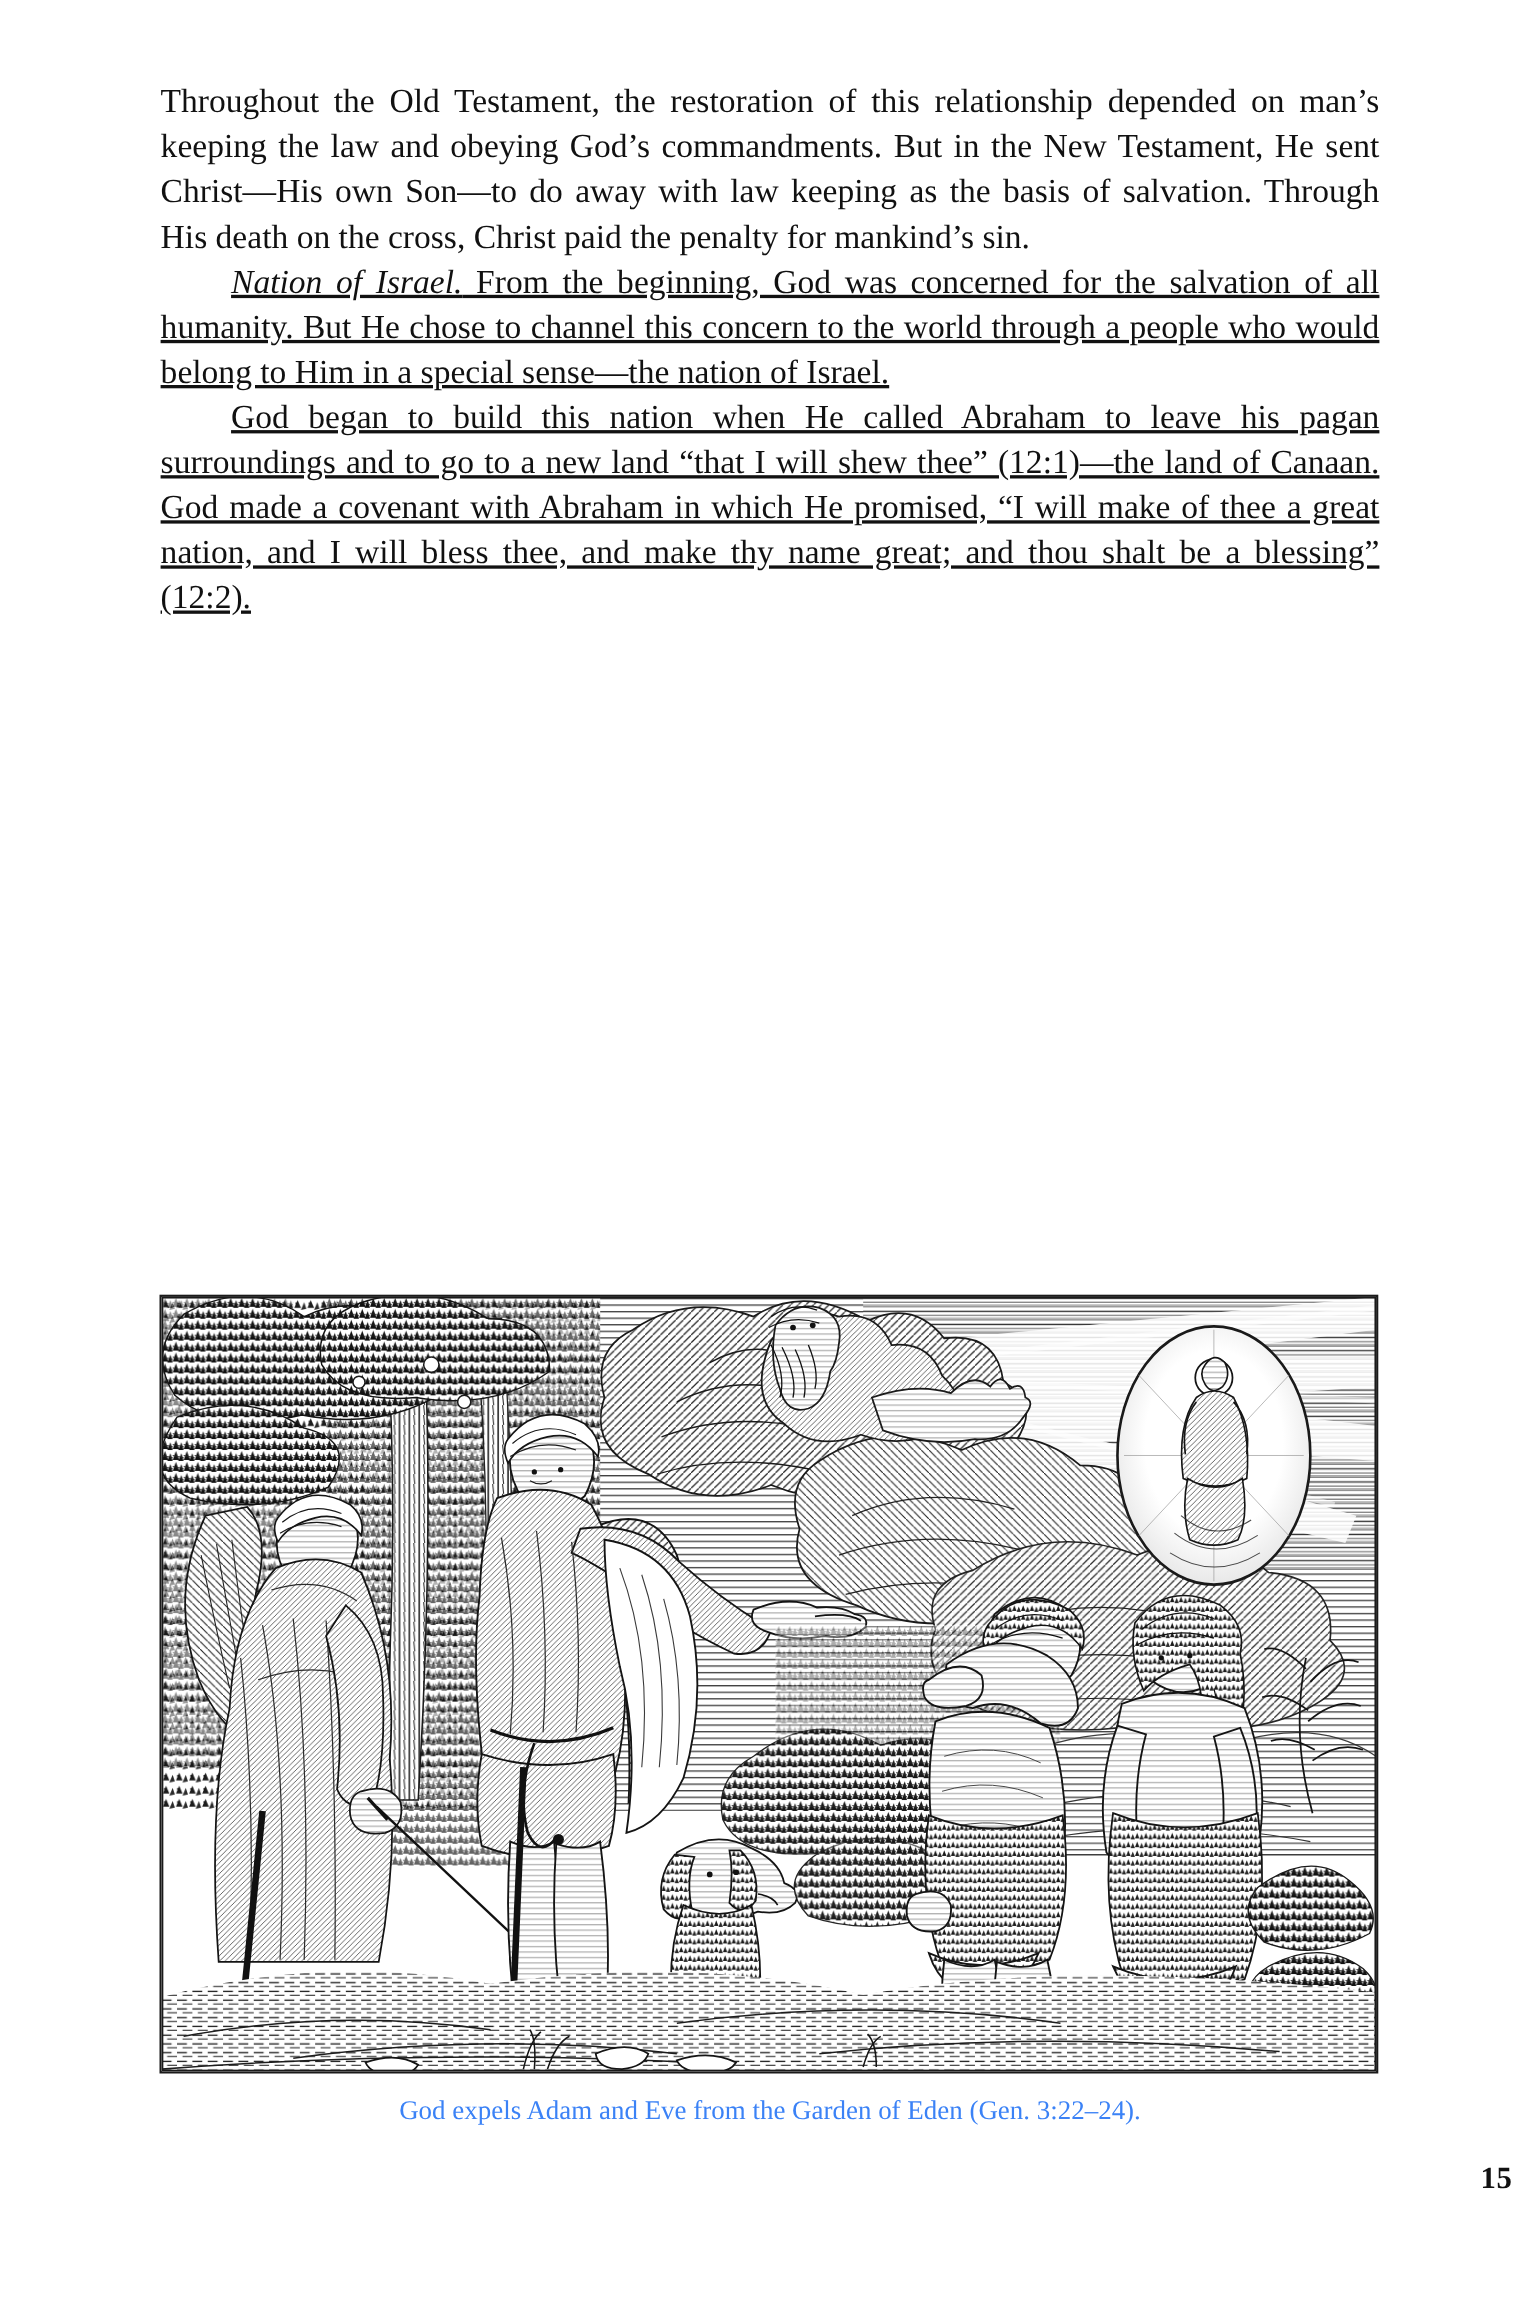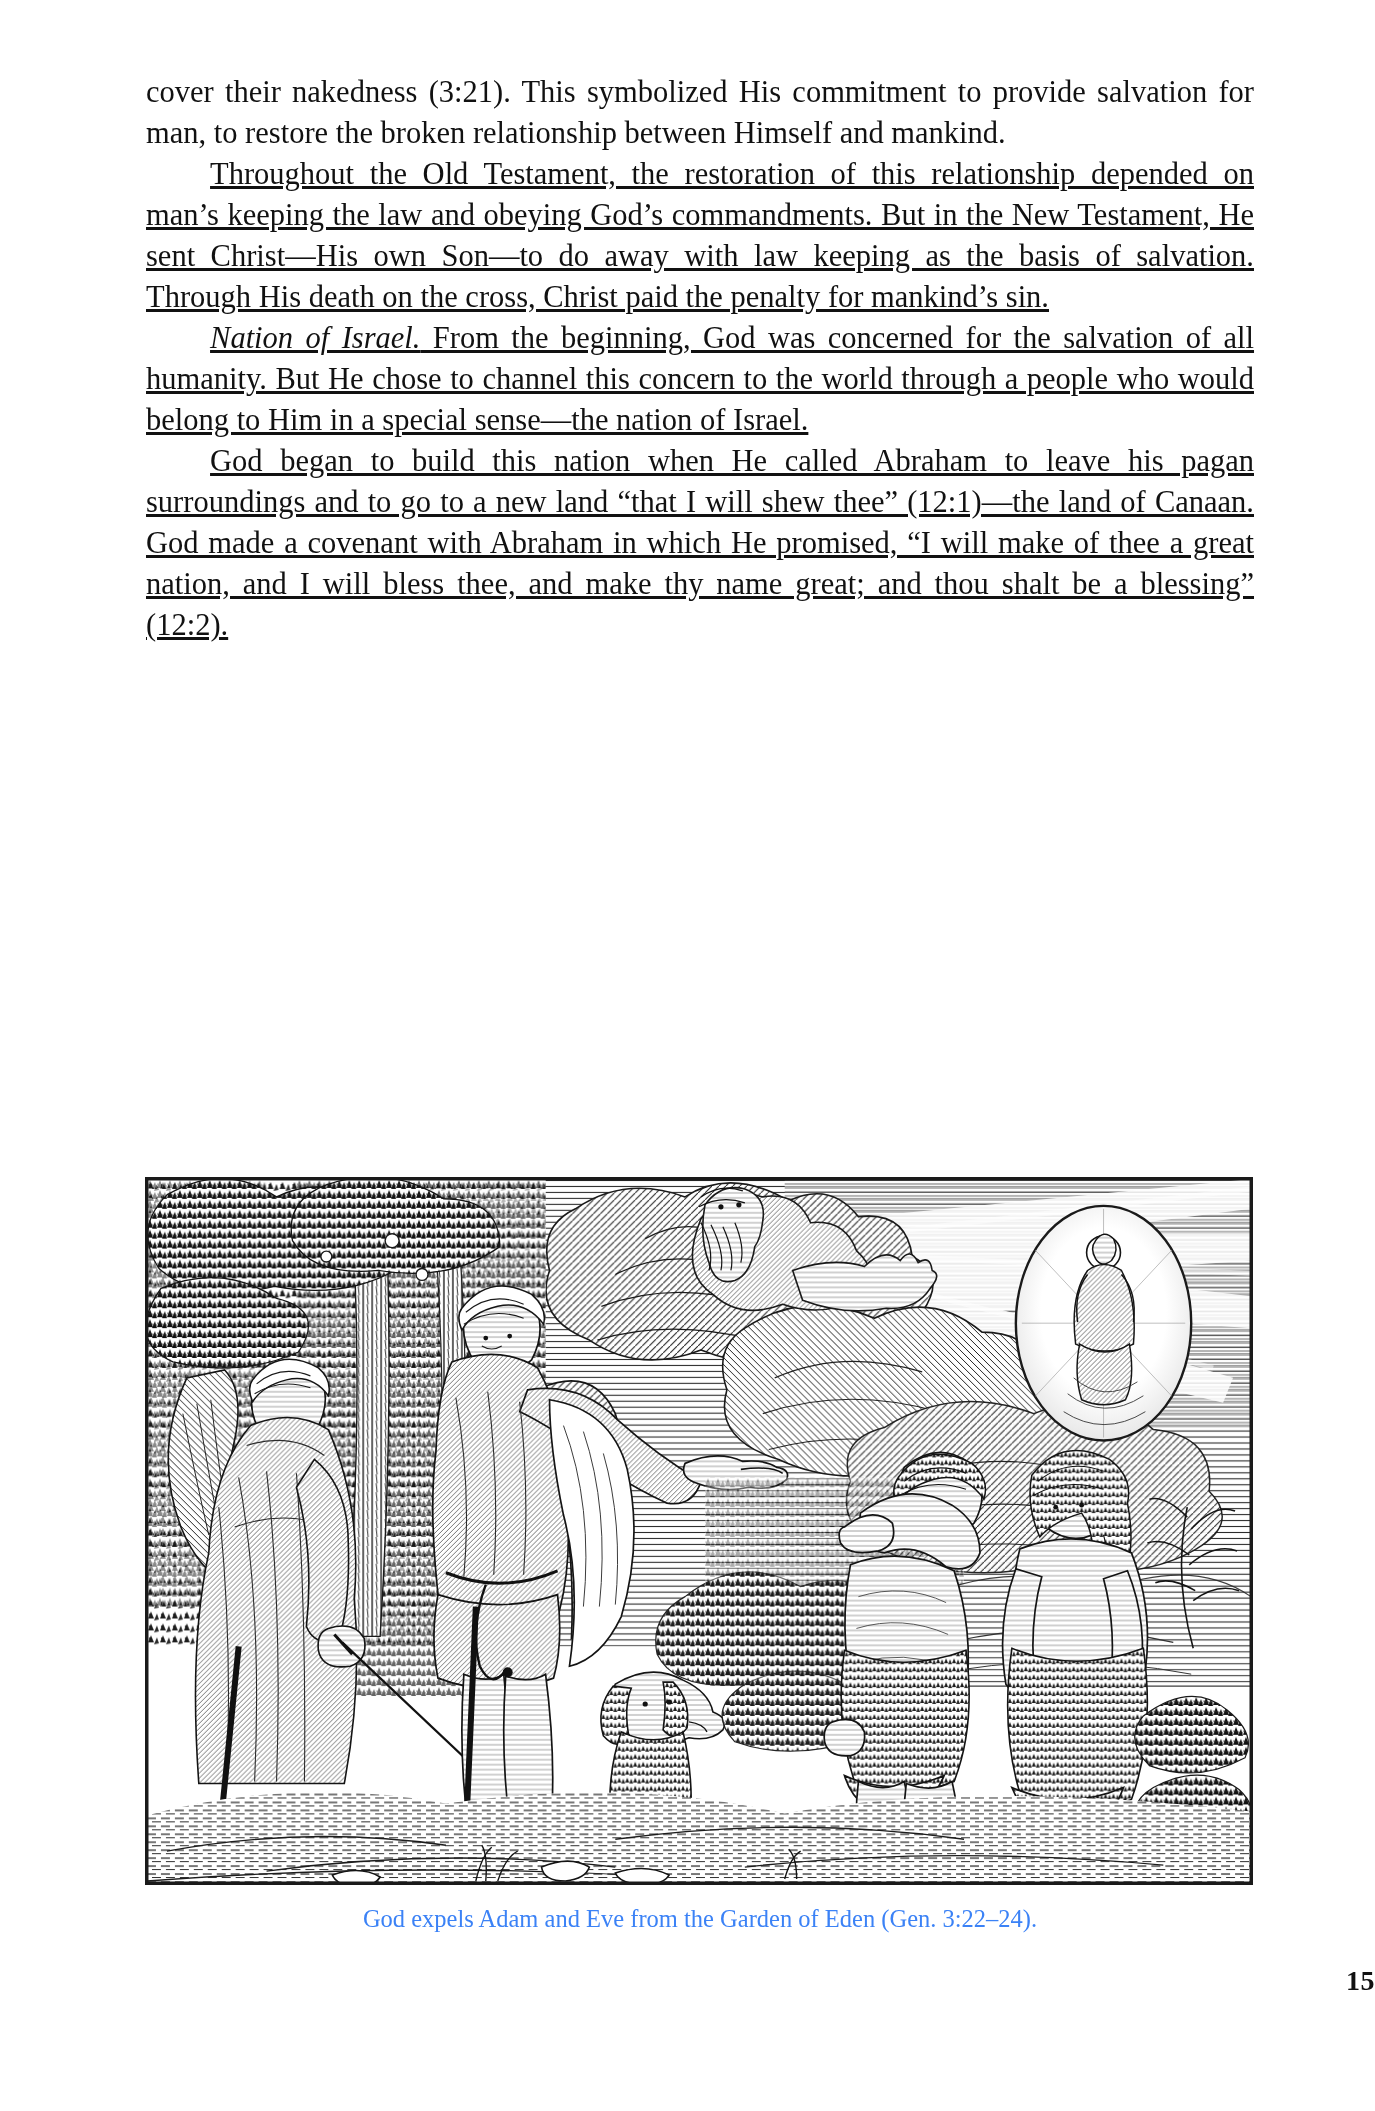--- a/index.html
+++ b/index.html
@@ -98,21 +98,20 @@
   }
 </style>
 </head>
 <body>
 
 <div id="page">
 
   <div id="content">
 
 
-    <p class="body-text">cover their nakedness (3:21). This symbolized His commitment to provide salvation for man, to restore the broken relationship between Himself and mankind.</p>
 
     <p class="body-text">Throughout the Old Testament, the restoration of this relationship depended on man’s keeping the law and obeying God’s commandments. But in the New Testament, He sent Christ—His own Son—to do away with law keeping as the basis of salvation. Through His death on the cross, Christ paid the penalty for mankind’s sin.</p>
 
     <p class="body-text"><em>Nation of Israel.</em><span> From the beginning, God was concerned for the salvation of all humanity. But He chose to channel this concern to the world through a people who would belong to Him in a special sense—the nation of Israel.</span></p>
 
     <p class="body-text">God began to build this nation when He called Abraham to leave his pagan surroundings and to go to a new land “that I will shew thee” (12:1)—the land of Canaan. God made a covenant with Abraham in which He promised, “I will make of thee a great nation, and I will bless thee, and make thy name great; and thou shalt be a blessing” (12:2).</p>
 
 
   </div>
 

